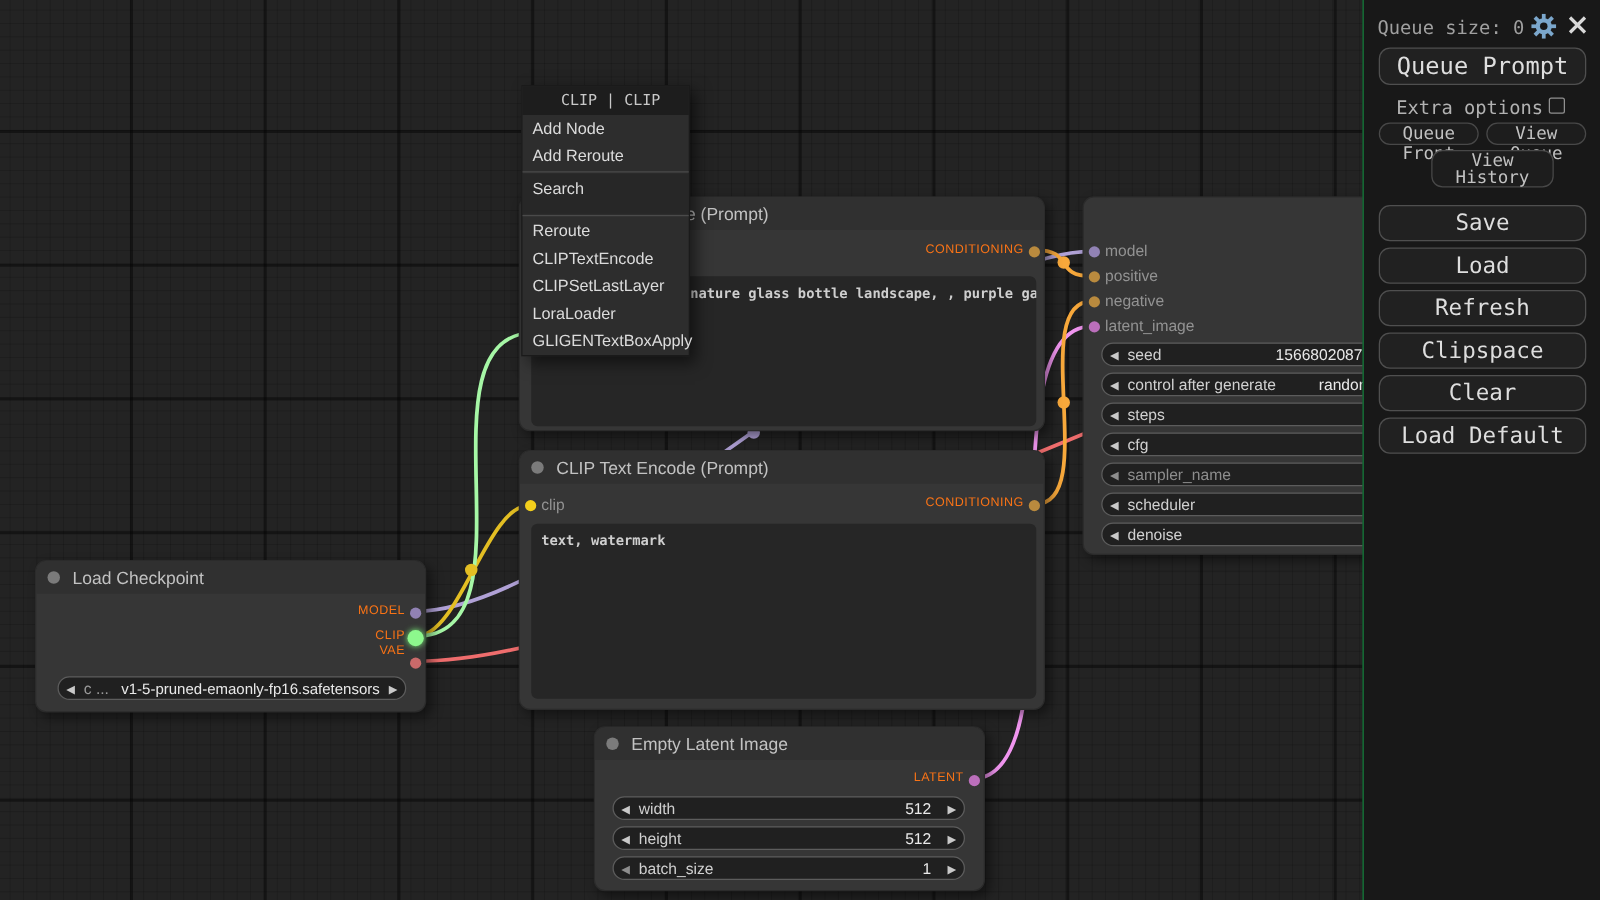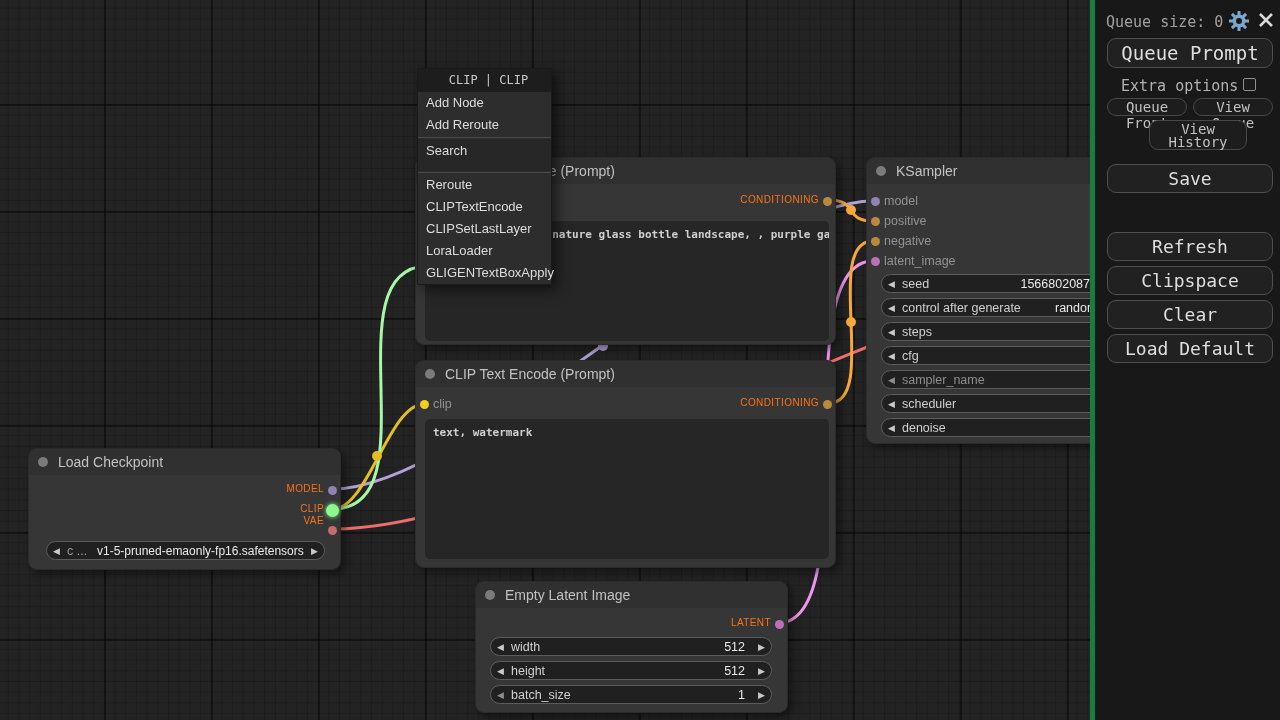--- a/index.html
+++ b/index.html
@@ -39,21 +39,21 @@
   #menu{position:absolute;left:417px;top:68px;width:133px;z-index:10;
     background:#2d2d2d;border:1px solid #1a1a1a;box-shadow:5px 5px 12px rgba(0,0,0,.55);
     font-size:13px;color:#dcdcdc;}
   #menu .mhead{height:23px;line-height:23px;background:#1d1d1d;color:#c8c8c8;
     font-family:"DejaVu Sans Mono",monospace;font-size:12px;padding-left:8px;text-align:center;}
   #menu .mitem{height:22px;line-height:22px;padding-left:8px;cursor:pointer;}
   #menu .msearch{height:32px;line-height:23px;padding-left:8px;background:#272727;}
   #menu .msep{height:1px;background:#4a4a4a;margin:1px 0;}
   
   #sidebar{position:absolute;left:1090px;top:0;width:190px;height:720px;background:#181818;
-    border-left:5px solid #15803d;box-sizing:border-box;z-index:50;
+    border-left:1px solid #15803d;box-sizing:border-box;z-index:50;
     font-family:"DejaVu Sans Mono",monospace;color:#dcdcdc;}
   .sbtn{position:absolute;left:12px;width:166px;height:29px;background:#212121;
     border:1px solid #4f4f4f;border-radius:9px;box-sizing:border-box;
     text-align:center;line-height:27px;font-size:18px;color:#dedede;cursor:pointer;}
   .spill{position:absolute;height:18px;background:#1d1d1d;border:1px solid #484848;border-radius:9px;
     box-sizing:border-box;text-align:center;line-height:16px;font-size:14px;color:#c2c2c2;cursor:pointer;}
 </style>
 </head>
 <body>
 
@@ -113,24 +113,20 @@
       <span class="sdot" style="right:3px;top:77px;background:#c96a6a;" data-name="vae-output-dot"></span>
       <div class="pill" style="left:17px;top:92px;width:279px;" data-name="ckpt-name-widget">
         <span class="arrL" data-name="decrement-arrow-icon">◀</span>
         <span class="lab" style="color:#9a9a9a;" data-name="widget-label">c ...</span>
         <span style="position:absolute;left:50px;top:1px;line-height:17px;color:#e9e9e9;font-size:12px;" data-name="widget-value">v1-5-pruned-emaonly-fp16.safetensors</span>
         <span class="arrR" data-name="increment-arrow-icon">▶</span>
       </div>
     </div>
 
     <div class="node" style="left:866px;top:157px;width:274px;height:287px;" data-name="node-ksampler">
-      <div class="ntitle" data-name="node-title-bar">
-        <span class="tdot" data-name="collapse-dot-icon"></span>
-        <span data-name="node-title">KSampler</span>
-      </div>
       <span class="sdot" style="left:4px;top:39px;background:#9182b4;" data-name="model-input-dot"></span>
       <div class="slot-in" style="top:36px;" data-name="model-input-label">model</div>
       <span class="sdot" style="left:4px;top:59px;background:#b98a3e;" data-name="positive-input-dot"></span>
       <div class="slot-in" style="top:56px;" data-name="positive-input-label">positive</div>
       <span class="sdot" style="left:4px;top:79px;background:#b98a3e;" data-name="negative-input-dot"></span>
       <div class="slot-in" style="top:76px;" data-name="negative-input-label">negative</div>
       <span class="sdot" style="left:4px;top:99px;background:#bb6fbb;" data-name="latent-image-input-dot"></span>
       <div class="slot-in" style="top:96px;" data-name="latent-image-input-label">latent_image</div>
 
       <div class="pill" style="left:14px;top:116px;width:248px;" data-name="seed-widget">
@@ -231,18 +227,19 @@
                  border-radius:2px;background:#1b1b1b;box-sizing:border-box;" data-name="extra-options-checkbox"></span>
 
     <div class="spill" style="left:12px;top:98px;width:80px;" data-name="queue-front-button">Queue Front</div>
     <div class="spill" style="left:98px;top:98px;width:80px;" data-name="view-queue-button">View Queue</div>
     <div class="spill" style="left:54px;top:120px;width:98px;height:30px;line-height:13px;padding-top:2px;" data-name="view-history-button">
       <div>View</div>
       <div>History</div>
     </div>
 
     <div class="sbtn" style="top:164px;" data-name="save-button">Save</div>
+    <div class="sbtn" style="top:198px;" data-name="load-button">Load</div>
     <div class="sbtn" style="top:232px;" data-name="refresh-button">Refresh</div>
     <div class="sbtn" style="top:266px;" data-name="clipspace-button">Clipspace</div>
     <div class="sbtn" style="top:300px;" data-name="clear-button">Clear</div>
     <div class="sbtn" style="top:334px;" data-name="load-default-button">Load Default</div>
   </div>
 </div>
 
 </body></html>

